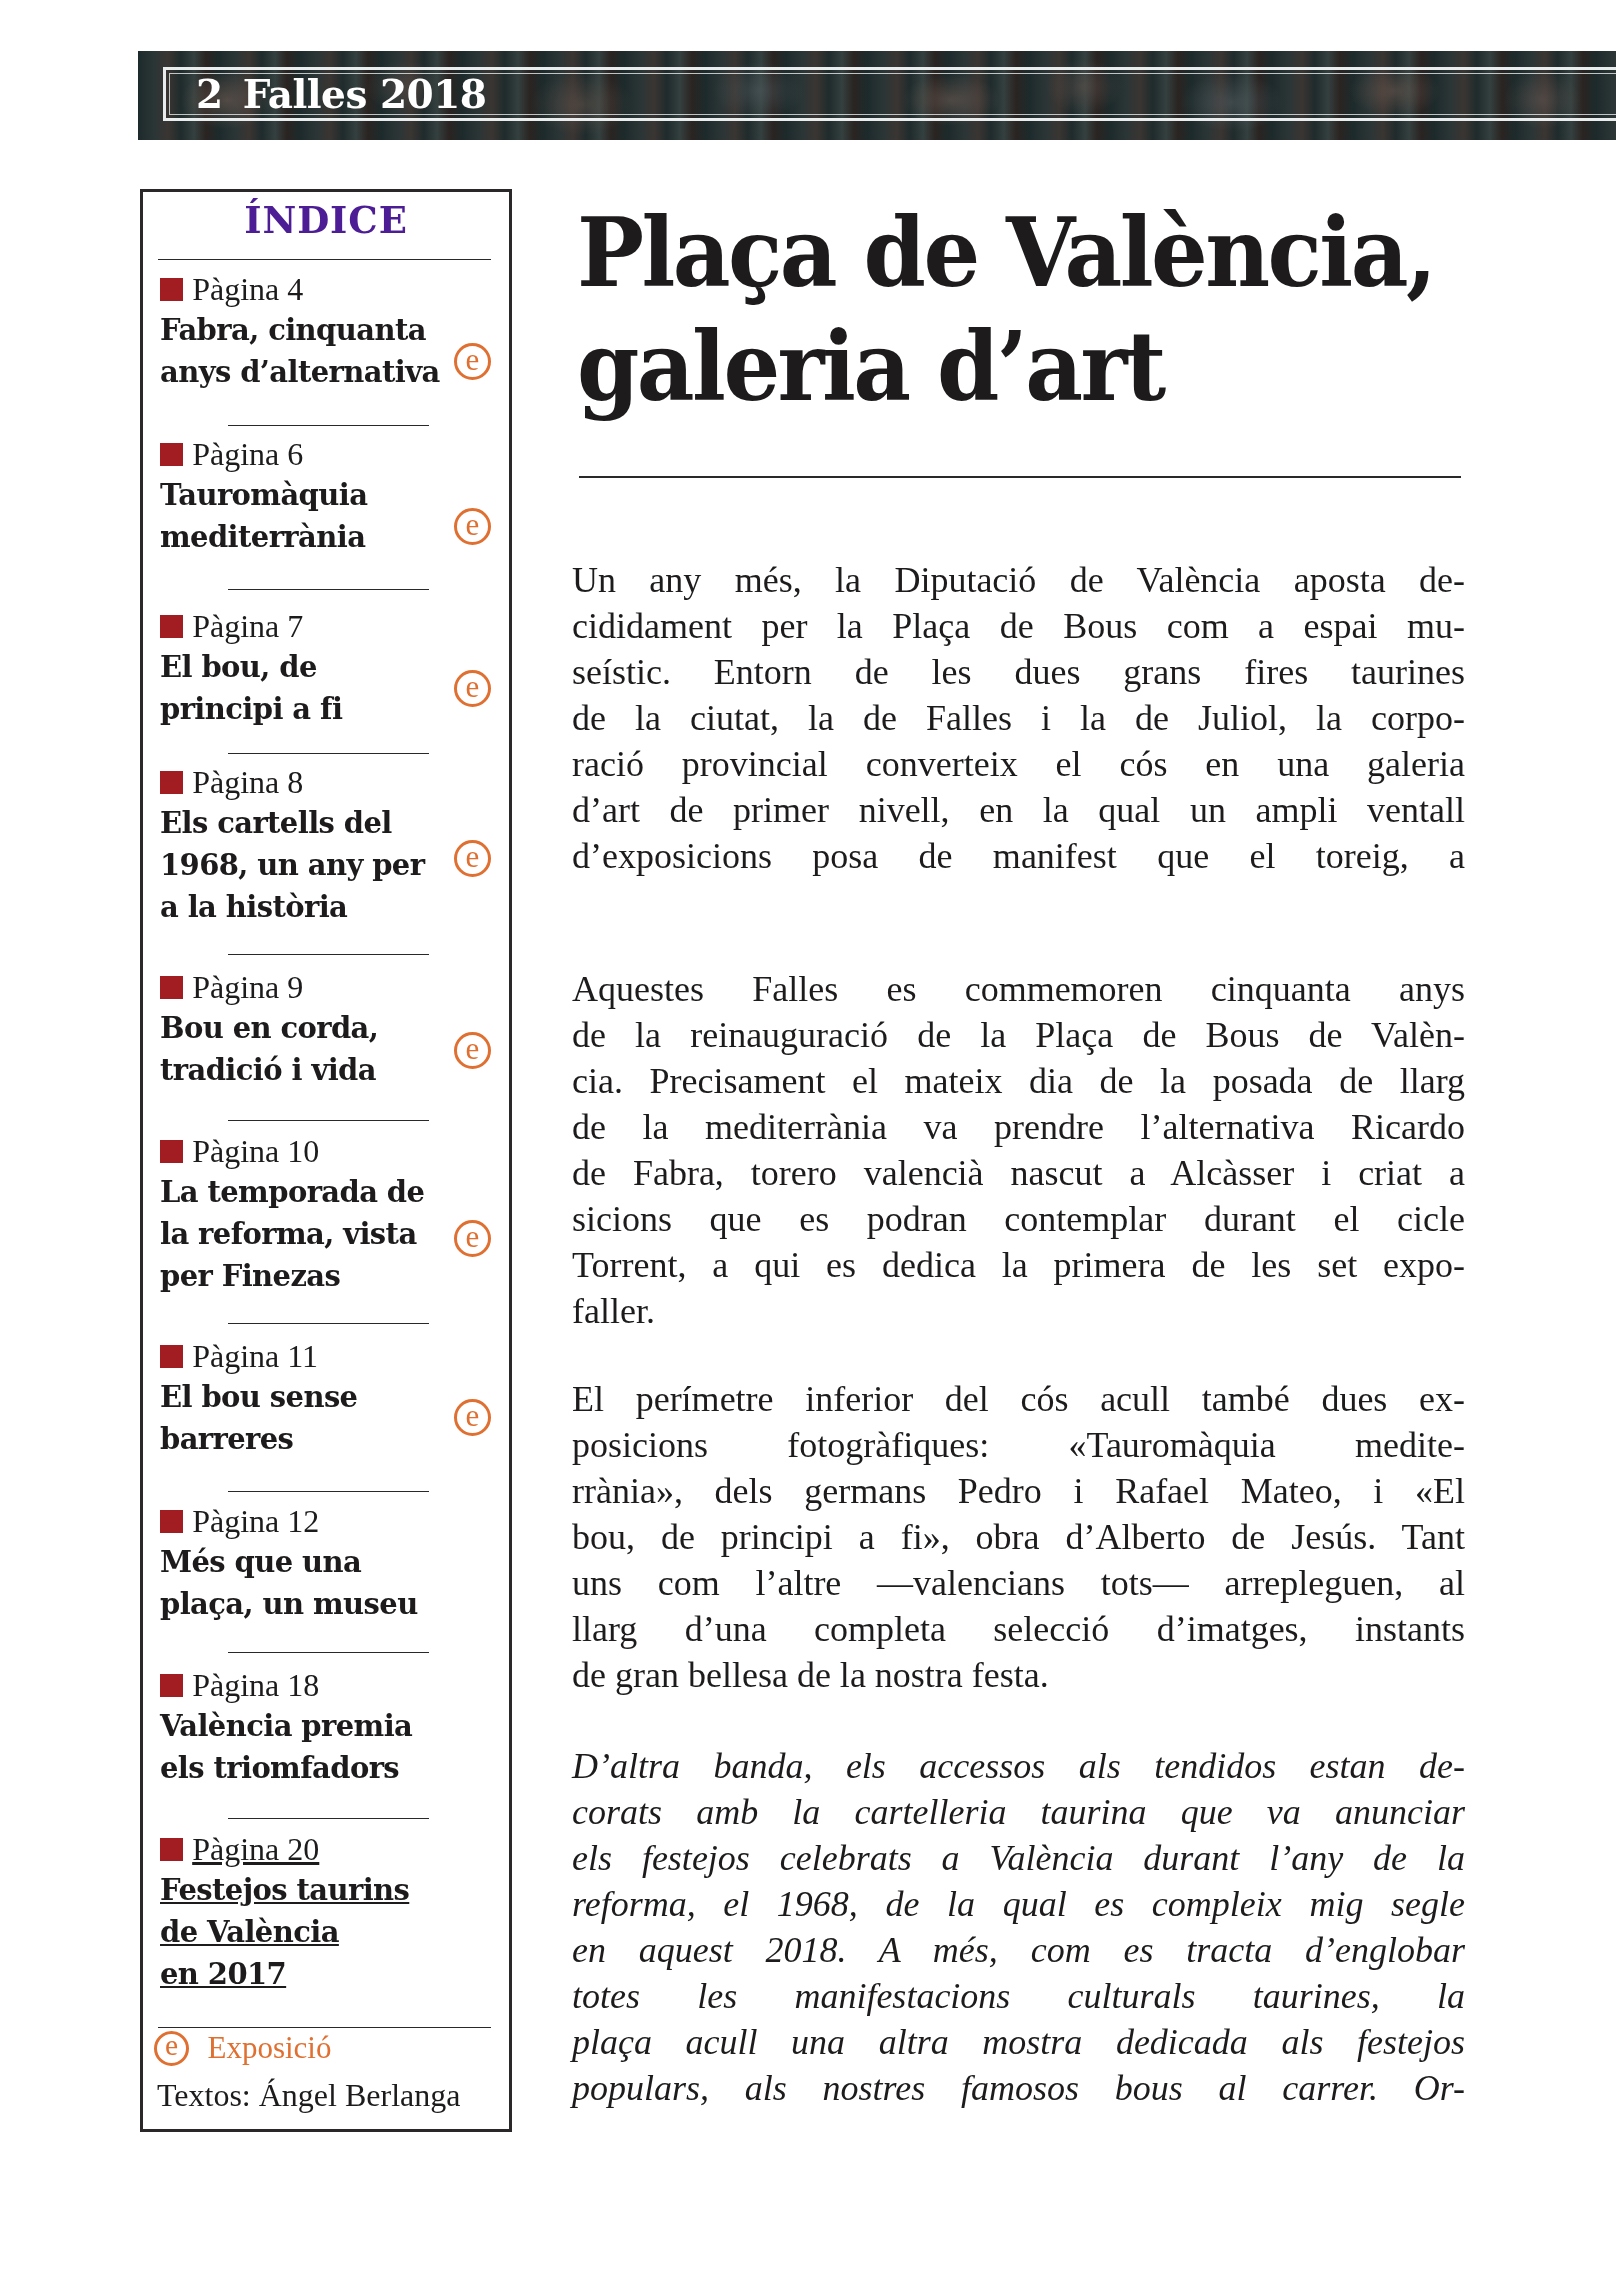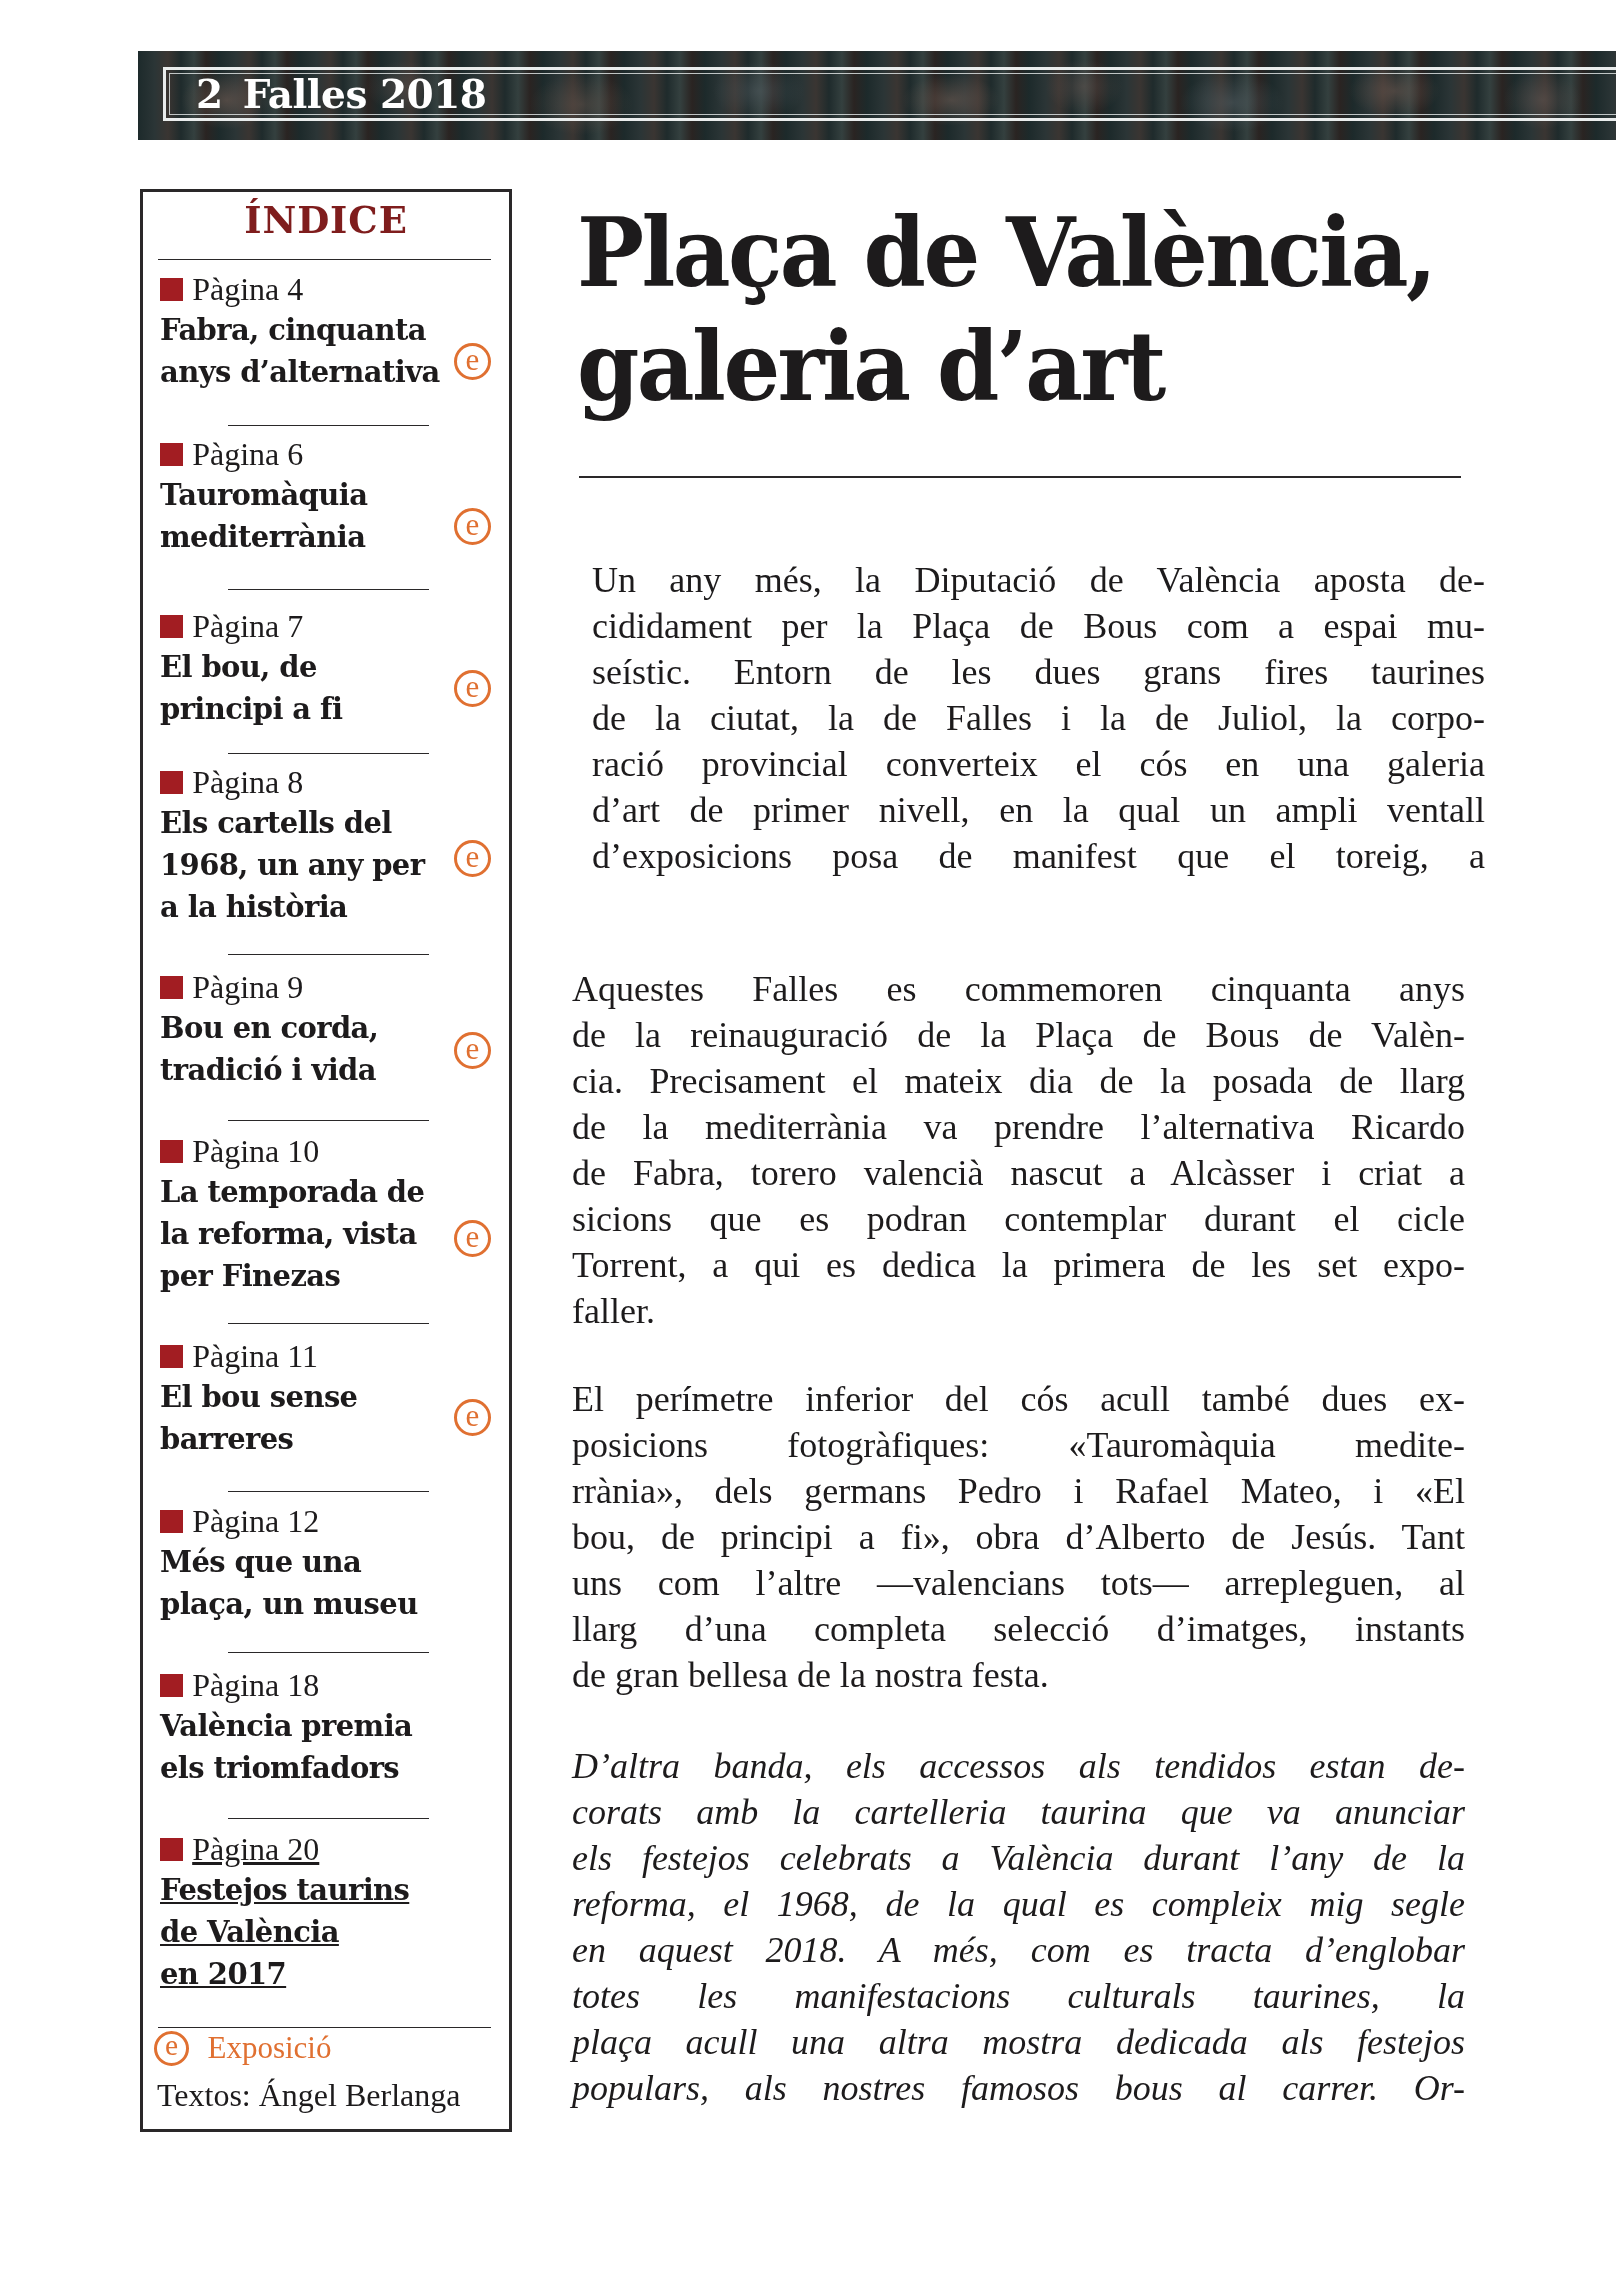--- a/index.html
+++ b/index.html
@@ -38,21 +38,21 @@
   .banner-text .pg { margin-right: 20px; }
 
   
   .index-box {
     position: absolute; left: 140px; top: 189px; width: 372px; height: 1943px;
     border: 3.7px solid #2a2829; box-sizing: border-box;
   }
   .index-title {
     position: absolute; left: 140px; top: 198px; width: 372px; text-align: center;
     font-family: "DejaVu Serif", serif; font-weight: bold; font-size: 37px; letter-spacing: 0.9px;
-    color: #7f1d1d;
+    color: #4c1d95;
   }
   .index-rule-top {
     position: absolute; left: 158px; top: 259px; width: 333px; height: 0; border-top: 1.8px solid #2a2829;
   }
   .entry { position: absolute; left: 160px; width: 351px; }
   .entry .pg-line {
     display: flex; align-items: center;
     font-family: "Liberation Serif", serif; font-size: 32px; line-height: 39px; color: #1d1b1c;
   }
   .entry .sq { width: 23px; height: 23px; background: #a21d22; margin-right: 9.2px; flex: none; }
@@ -217,21 +217,21 @@
 <div class="legend">
   <span class="e-icon">e</span>
   <span>Exposició</span>
 </div>
 <div class="credits">Textos: Ángel Berlanga</div>
 
 <div class="headline">Plaça de València,
 galeria d’art</div>
 <div class="headline-rule"></div>
 <div id="article-body">
-    <div class="body-para" style="top: 557px; margin-left: 20px;">
+    <div class="body-para" style="top: 557px;">
       <span class="ln">Un any més, la Diputació de València aposta de-</span>
       <span class="ln">cididament per la Plaça de Bous com a espai mu-</span>
       <span class="ln">seístic. Entorn de les dues grans fires taurines</span>
       <span class="ln">de la ciutat, la de Falles i la de Juliol, la corpo-</span>
       <span class="ln">ració provincial converteix el cós en una galeria</span>
       <span class="ln">d’art de primer nivell, en la qual un ampli ventall</span>
       <span class="ln">d’exposicions posa de manifest que el toreig, a</span>
     </div>
     <div class="body-para" style="top: 966px;">
       <span class="ln">Aquestes Falles es commemoren cinquanta anys</span>

